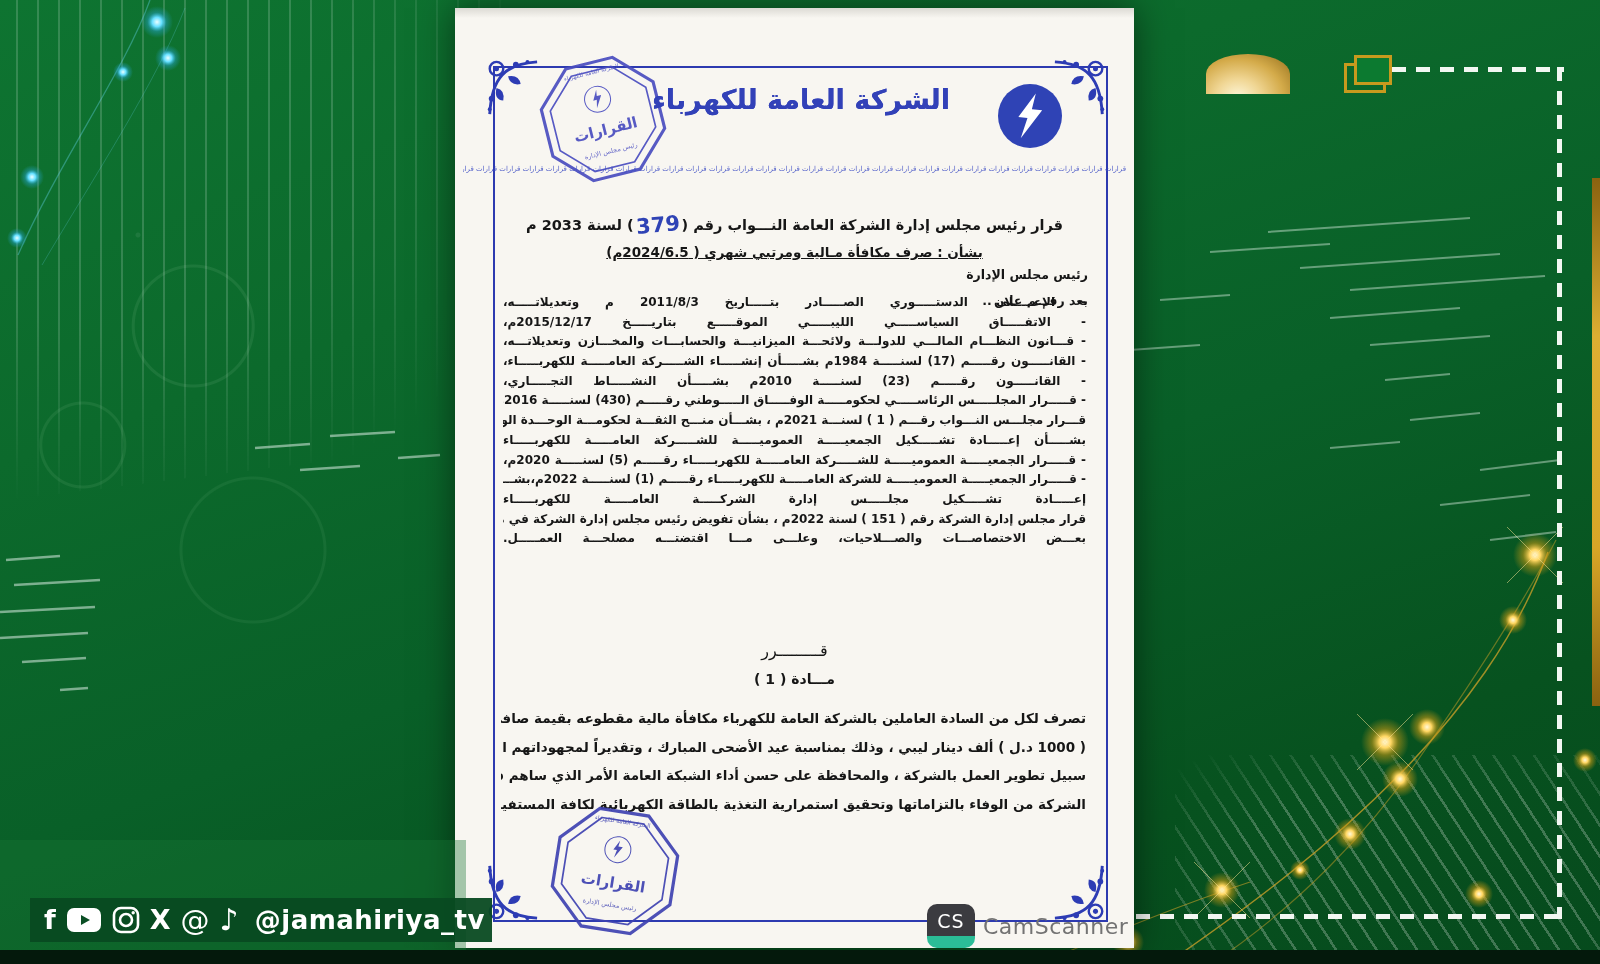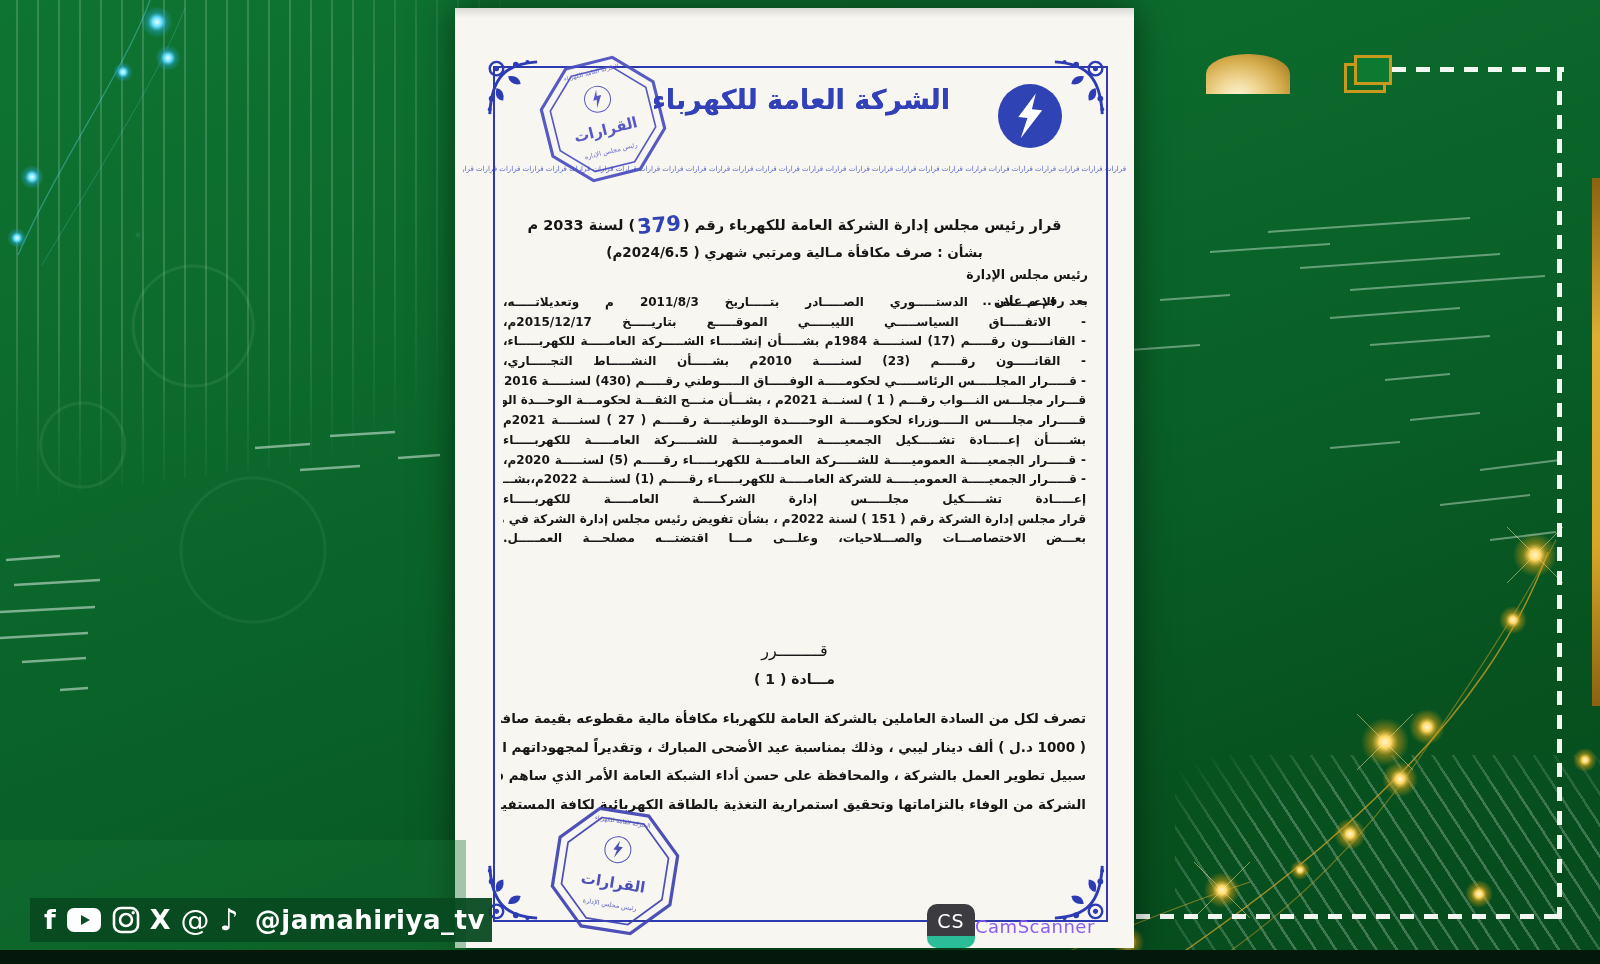--- a/index.html
+++ b/index.html
@@ -79,41 +79,41 @@
       border:1.6px solid currentColor; border-radius:50%; display:flex; align-items:center; justify-content:center; }
   .stamp .word { position:absolute; top:52%; left:0; right:0; text-align:center;
       font-size:15px; font-weight:700; }
   .stamp .sub { position:absolute; top:74%; left:0; right:0; text-align:center; font-size:6.5px; opacity:.9; }
 
   .title-line { position:absolute; top:203px; left:40px; right:40px; text-align:center;
       font-size:14.5px; font-weight:700; white-space:nowrap; }
   .title-num { display:inline-block; color:#2f43b5; font-size:21px; font-weight:700;
       transform:rotate(-5deg) translateY(2px); padding:0 2px; }
   .subject-line { position:absolute; top:236px; left:40px; right:40px; text-align:center;
-      font-size:13.5px; font-weight:700; white-space:nowrap; }
+      font-size:13.5px; font-weight:700; text-decoration:underline; white-space:nowrap; }
   .authority { position:absolute; top:259px; right:46px; font-size:12.5px; font-weight:700; }
   .after-review { position:absolute; top:285px; right:46px; font-size:12.5px; font-weight:700; }
 
   .preamble { position:absolute; top:285px; right:48px; left:48px; }
   .preamble .pl { font-size:12px; font-weight:700; line-height:19.7px; height:19.7px; overflow:hidden;
       text-align:justify; text-align-last:justify; white-space:nowrap; letter-spacing:0; }
   .decree-word { position:absolute; top:633px; left:0; right:0; text-align:center;
       font-size:16px; font-weight:400; }
   .article-title { position:absolute; top:663px; left:0; right:0; text-align:center;
       font-size:14px; font-weight:700; }
   .body-text { position:absolute; top:696px; right:48px; left:46px; }
   .body-text .bl { font-size:13.5px; font-weight:700; line-height:28.6px; height:28.6px; overflow:hidden;
       text-align:justify; text-align-last:justify; white-space:nowrap; }
 
   .cs-mark { position:absolute; left:472px; top:896px; direction:ltr; display:flex; align-items:center; }
   .cs-icon { width:48px; height:44px; border-radius:10px;
       background:linear-gradient(#3b3b40 0 72%, #2bbd97 72% 100%);
       display:flex; align-items:center; justify-content:center;
       color:#fff; font-weight:400; font-size:19px; letter-spacing:1px; padding-bottom:10px; }
-  .cs-label { font-size:18px; color:#8b5cf6; font-weight:400; letter-spacing:.5px; }
+  .cs-label { margin-left:8px; font-size:22px; color:#737373; font-weight:400; letter-spacing:.5px; }
 
   
   .backdrop-panel { position:absolute; left:0; top:840px; width:466px; height:124px;
       background:rgba(24,118,52,.38); }
   .social-bar { position:absolute; left:30px; top:898px; width:462px; height:44px;
       background:rgba(8,74,33,.95); display:flex; align-items:center; padding:0 14px; gap:10px;
       color:#fff; direction:ltr; }
   .s-ic { display:flex; align-items:center; justify-content:center; height:30px; }
   .glyph { font-size:27px; font-weight:700; color:#fff; line-height:30px; }
   .handle { font-size:26px; font-weight:700; letter-spacing:.5px; margin-left:6px; white-space:nowrap; }
@@ -296,34 +296,34 @@
 
     <div class="logo-circle">
       <svg width="30" height="46" viewBox="0 0 24 40">
         <path d="M15,0 L2,22 H10 L6,40 L22,14 H13 Z" fill="#ffffff" transform="rotate(6 12 20)"></path>
       </svg>
     </div>
 
     <div class="micro-band">قرارات قرارات قرارات قرارات قرارات قرارات قرارات قرارات قرارات قرارات قرارات قرارات قرارات قرارات قرارات قرارات قرارات قرارات قرارات قرارات قرارات قرارات قرارات قرارات قرارات قرارات قرارات قرارات قرارات قرارات قرارات قرارات قرارات قرارات قرارات قرارات قرارات قرارات قرارات قرارات قرارات قرارات قرارات قرارات قرارات قرارات قرارات قرارات</div>
 
     <div class="title-line">
-      <span>قرار رئيس مجلس إدارة الشركة العامة للكهرباء رقم (</span><span class="title-num">379</span><span>) لسنة 2033 م</span>
+      <span>قرار رئيس مجلس إدارة الشركة العامة النـــواب رقم (</span><span class="title-num">379</span><span>) لسنة 2033 م</span>
     </div>
     <div class="subject-line">بشأن : صرف مكافأة مـالية ومرتبي شهري ( 2024/6.5م)</div>
     <div class="authority">رئيس مجلس الإدارة</div>
     <div class="after-review">بعد رقـــم على ..</div>
 
     <div class="preamble">
       <div class="pl">- الإعـــــلان الدستـــــوري الصـــــادر بتـــــاريخ 2011/8/3 م وتعديلاتـــــه،</div>
       <div class="pl">- الاتفـــــاق السياســـــي الليبـــــي الموقـــــع بتاريـــــخ 2015/12/17م،</div>
+      <div class="pl">- قـــانون النظـــام المالـــي للدولـــة ولائحـــة الميزانيـــة والحسابـــات والمخـــازن وتعديلاتـــه،</div>
       <div class="pl">- القانـــــون رقـــــم (17) لسنـــــة 1984م بشـــــأن إنشـــــاء الشـــــركة العامـــــة للكهربـــــاء،</div>
       <div class="pl">- القانـــــون رقـــــم (23) لسنـــــة 2010م بشـــــأن النشـــــاط التجـــــاري،</div>
       <div class="pl">- قـــــرار المجلـــــس الرئاســـــي لحكومـــــة الوفـــــاق الـــــوطني رقـــــم (430) لسنـــــة 2016م،</div>
       <div class="pl">قـــرار مجلـــس النـــواب رقـــم ( 1 ) لسنـــة 2021م ، بشـــأن منـــح الثقـــة لحكومـــة الوحـــدة الوطنيـــة</div>
-      <div class="pl">قـــــرار مجلـــــس الـــــوزراء لحكومـــــة الوحـــــدة الوطنيـــــة رقـــــم ( 27 ) لسنـــــة 2021م</div>
       <div class="pl">بشـــــأن إعـــــادة تشـــــكيل الجمعيـــــة العموميـــــة للشـــــركة العامـــــة للكهربـــــاء</div>
       <div class="pl">- قـــــرار الجمعيـــــة العموميـــــة للشـــــركة العامـــــة للكهربـــــاء رقـــــم (5) لسنـــــة 2020م،</div>
       <div class="pl">- قـــــرار الجمعيـــــة العموميـــــة للشركة العامـــــة للكهربـــــاء رقـــــم (1) لسنـــــة 2022م،بشـــــأن</div>
       <div class="pl">إعـــــادة تشـــــكيل مجلـــــس إدارة الشركـــــة العامـــــة للكهربـــــاء</div>
       <div class="pl">قرار مجلس إدارة الشركة رقم ( 151 ) لسنة 2022م ، بشأن تفويض رئيس مجلس إدارة الشركة في ممارسة</div>
       <div class="pl">بعـــض الاختصاصـــات والصـــلاحيات، وعلـــى مـــا اقتضتـــه مصلحـــة العمـــــل.</div>
     </div>
 
     <div class="decree-word">قـــــــــرر</div>
     <div class="article-title">مـــادة ( 1 )</div>

